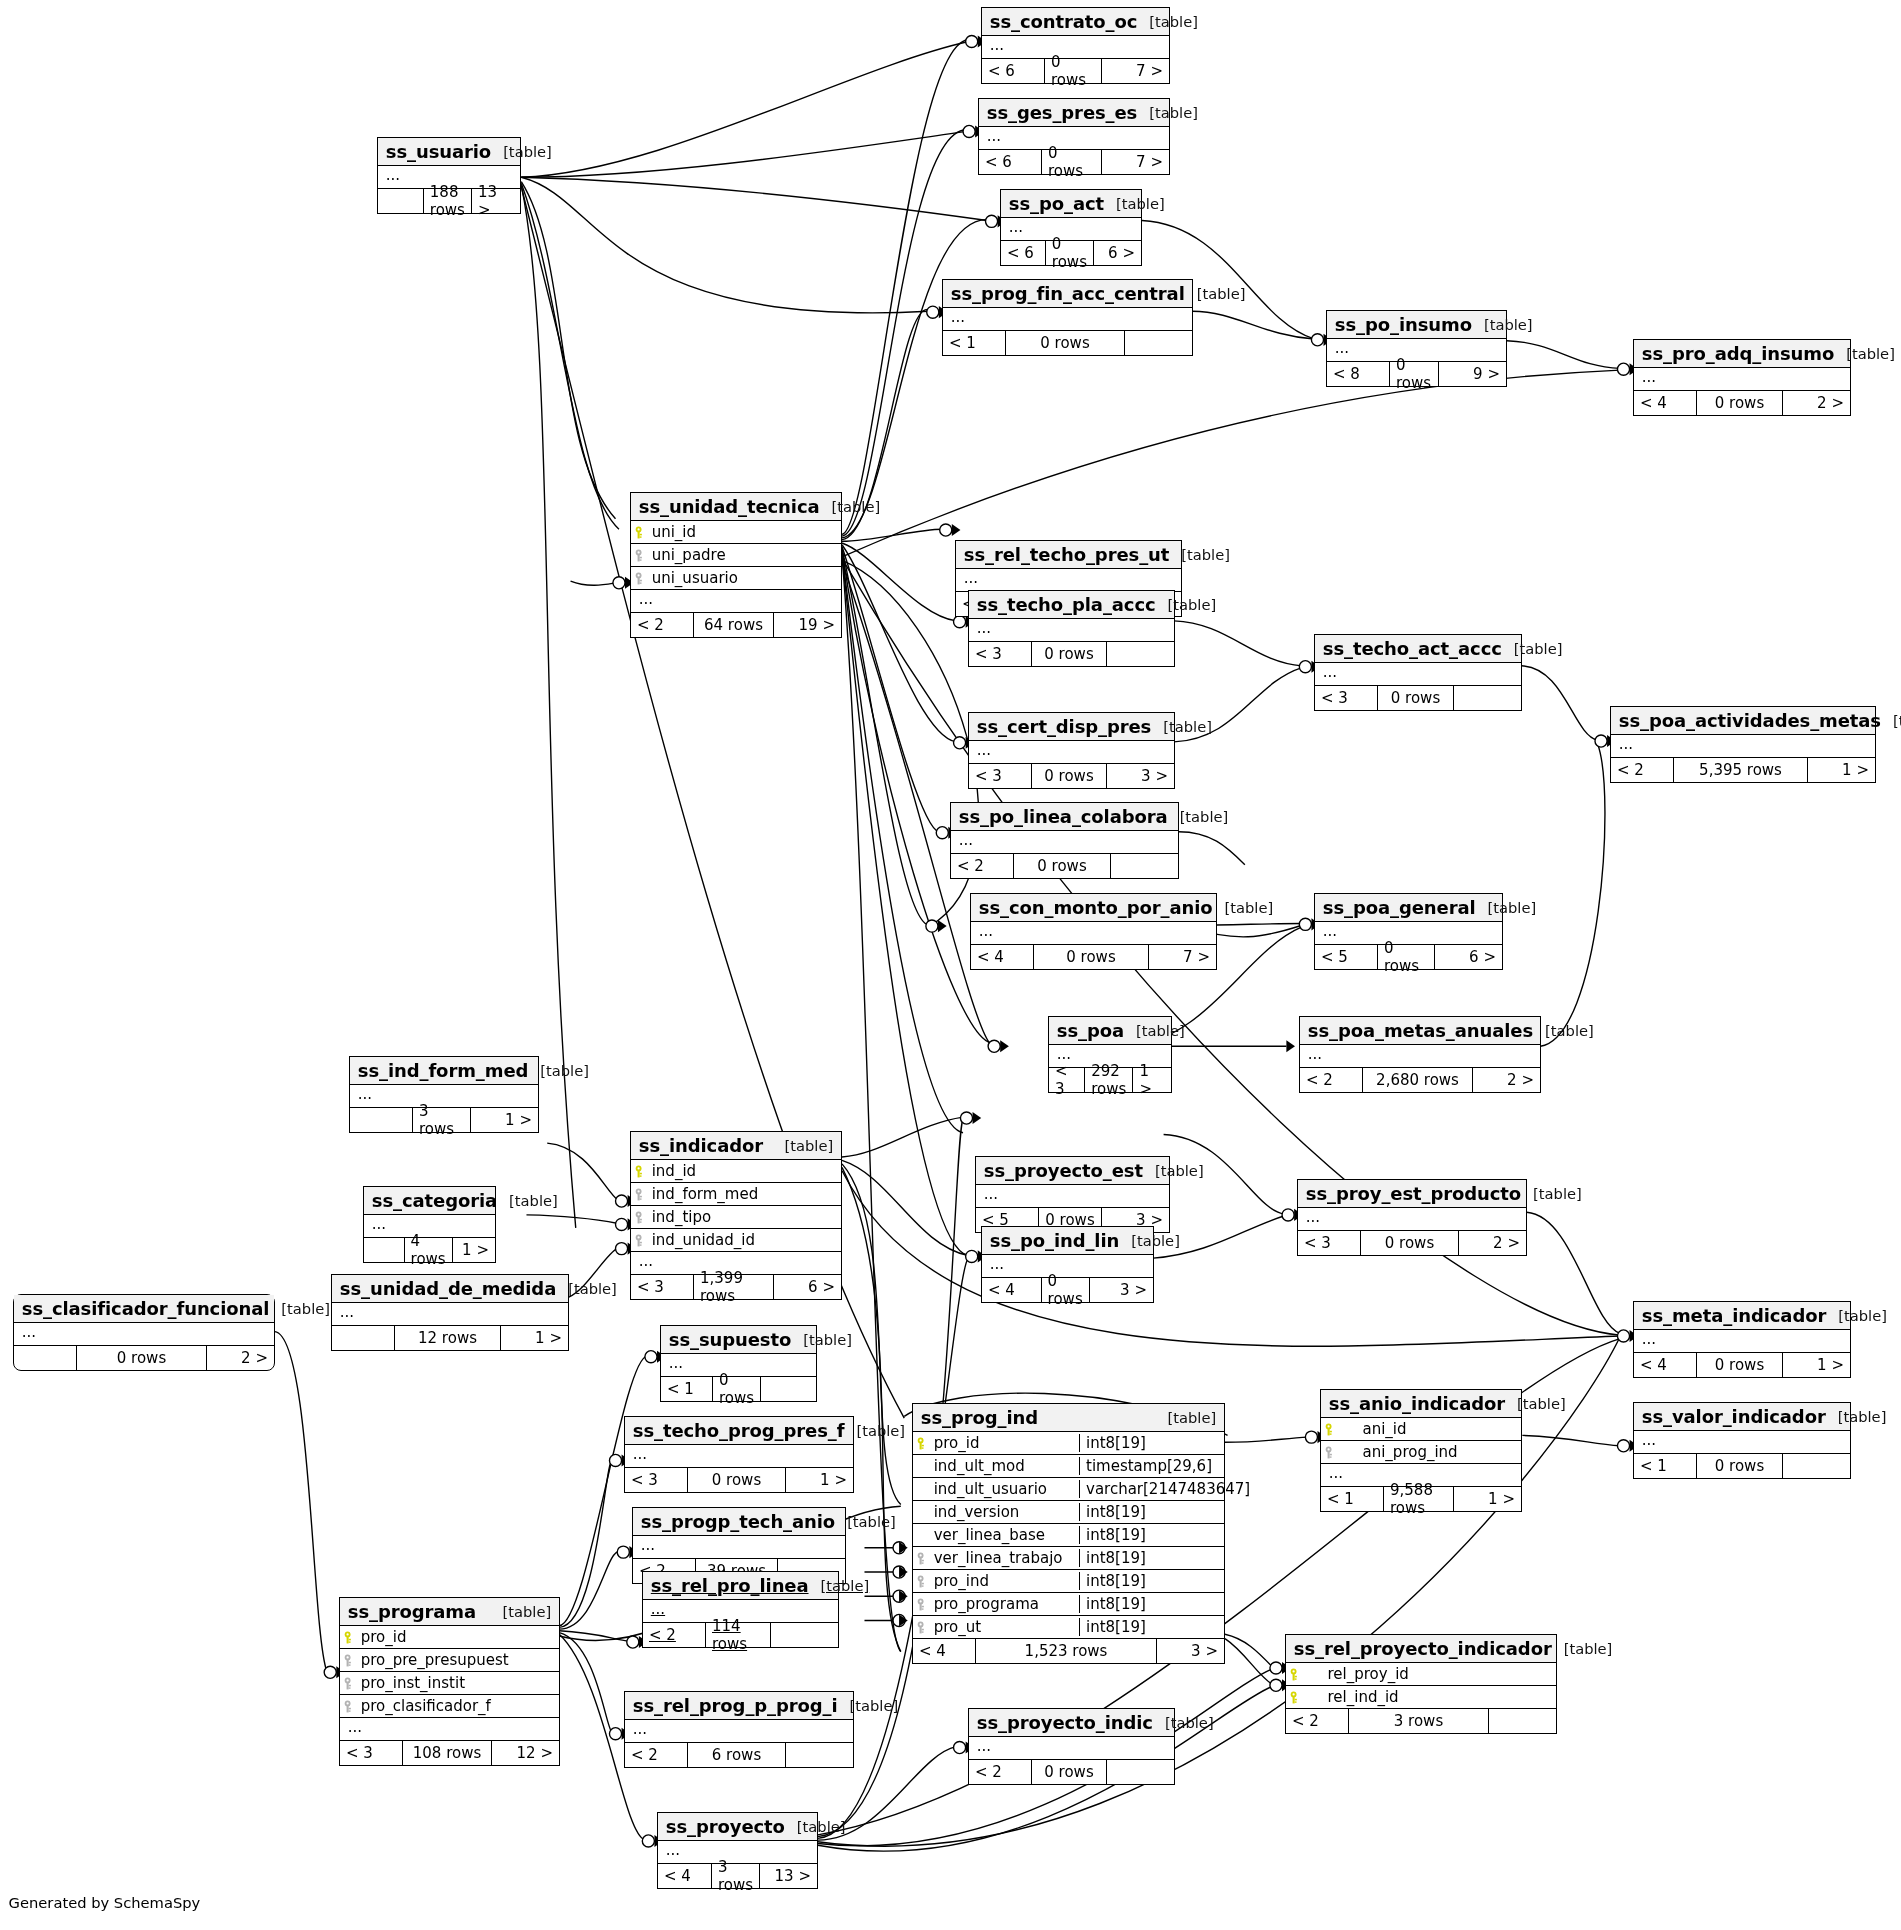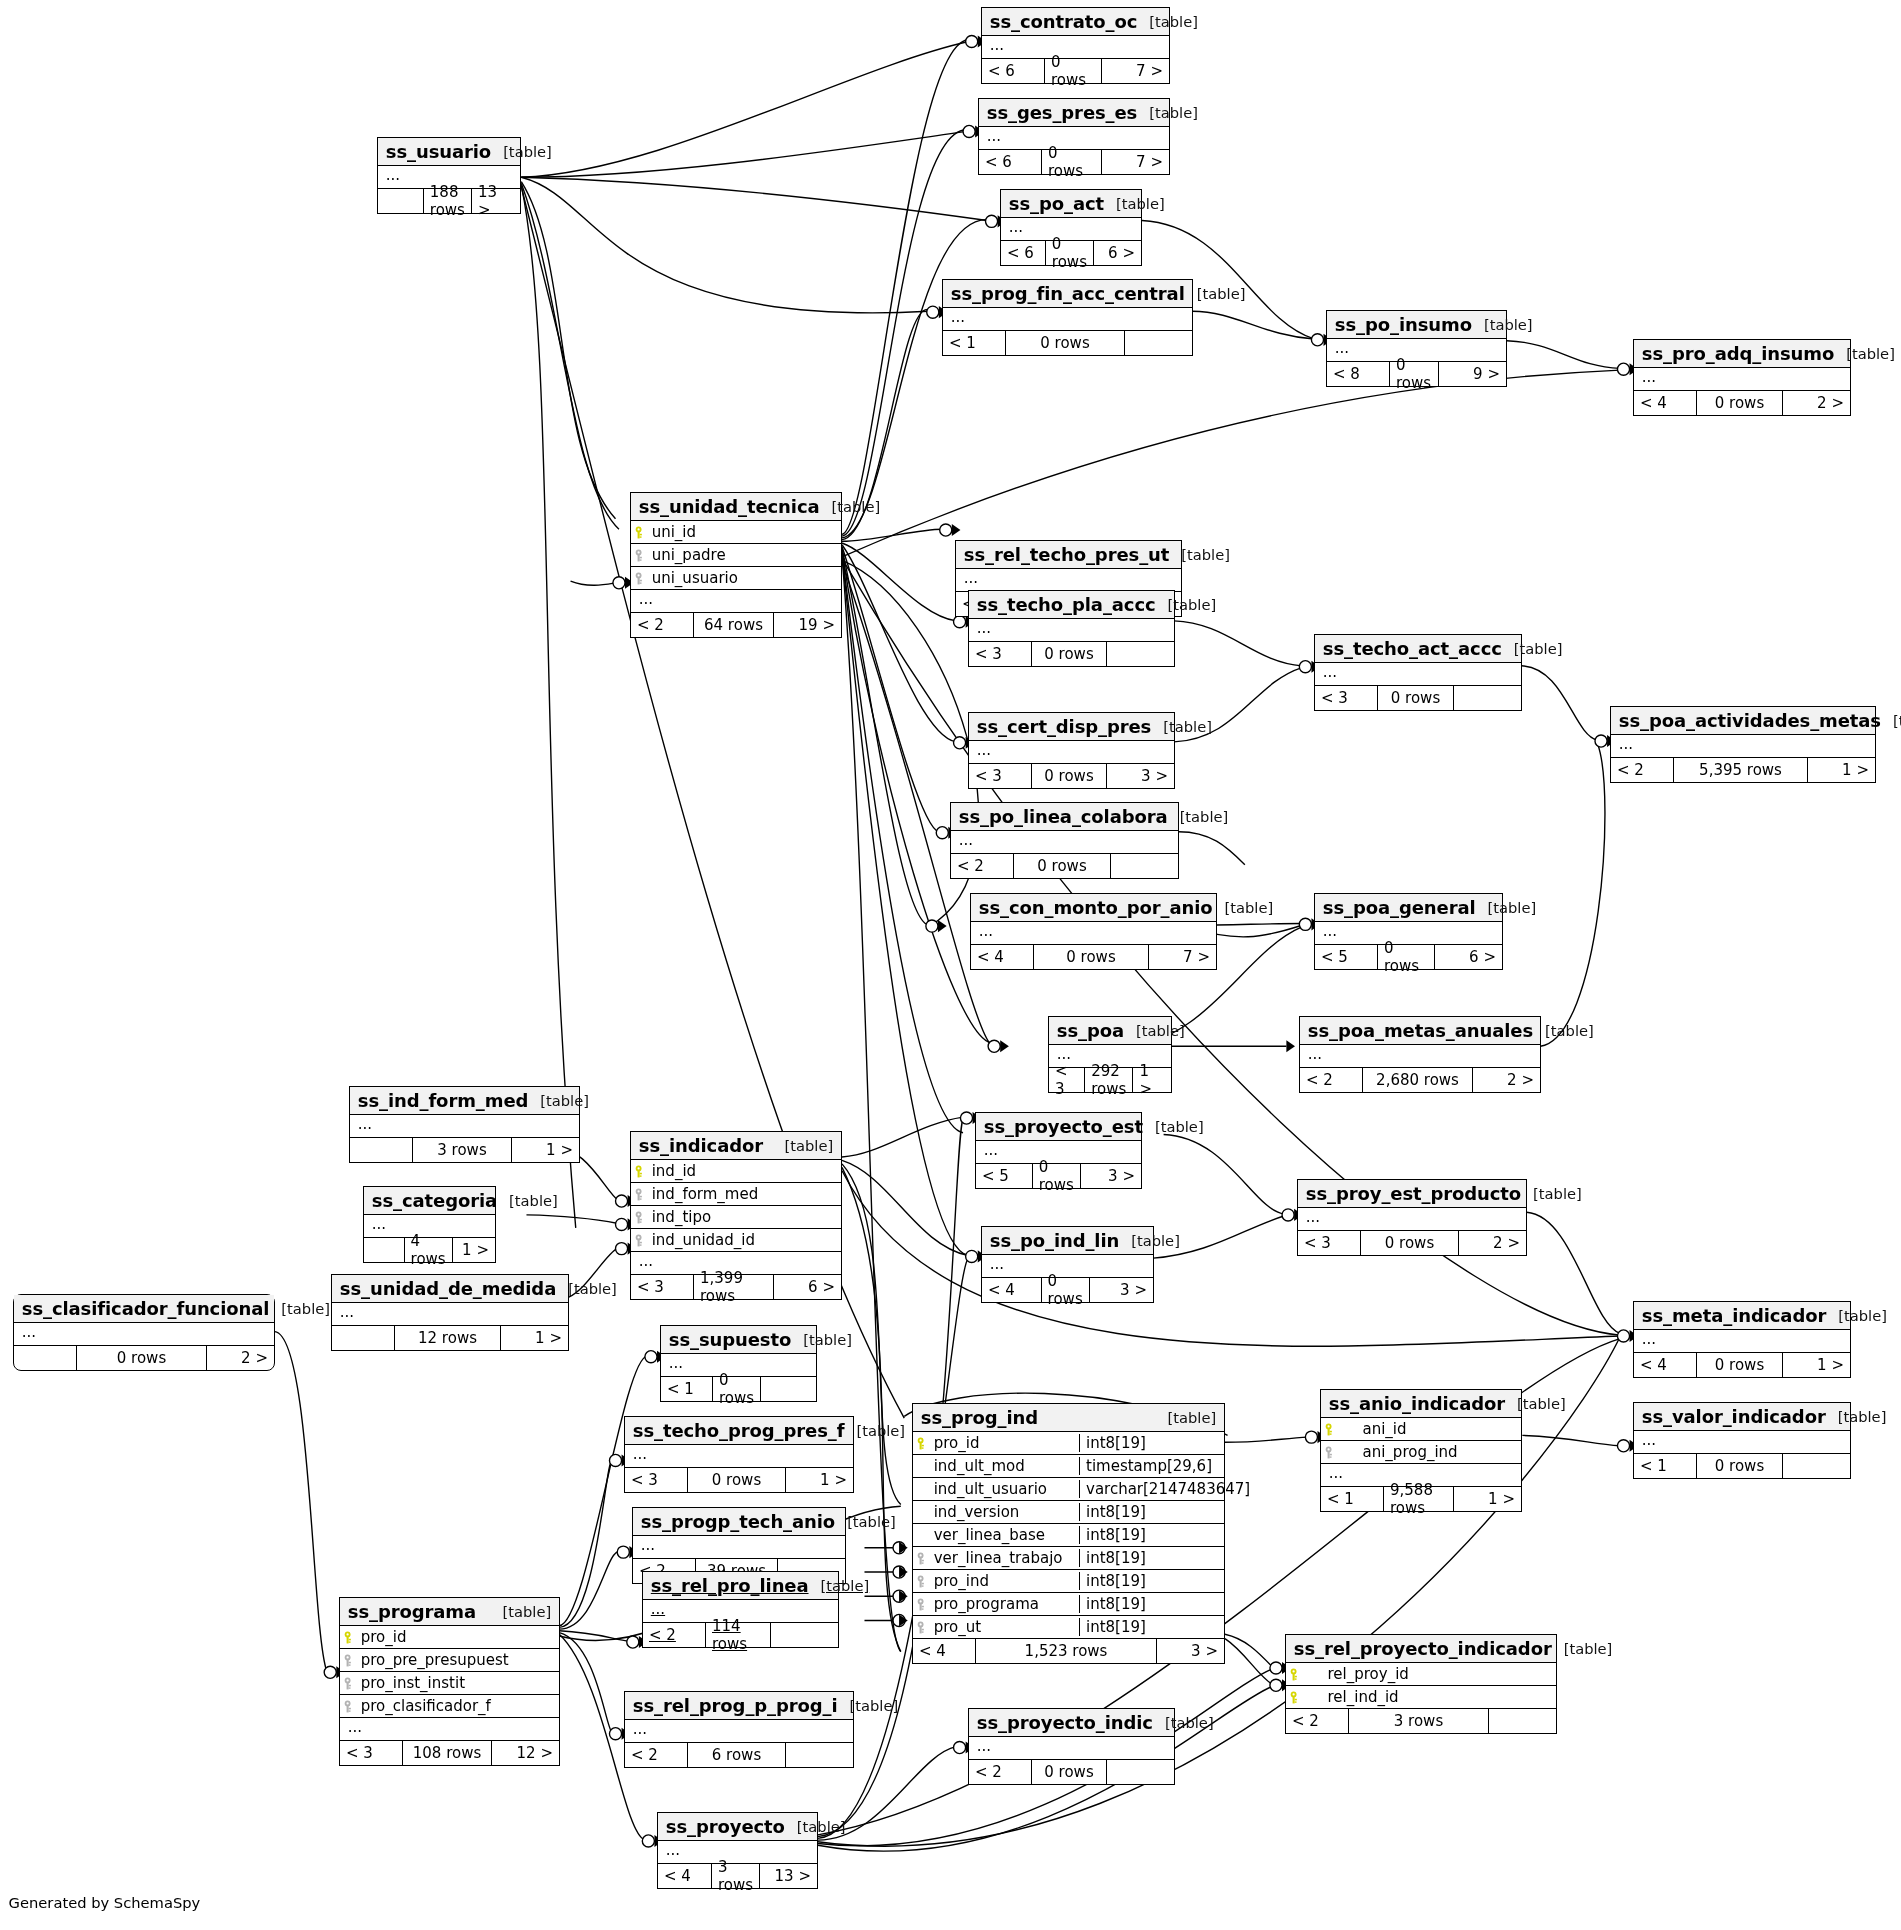--- a/index.html
+++ b/index.html
@@ -621,21 +621,21 @@
           <span class="tname">ss_poa_metas_anuales</span>
           <span class="ttag">[table]</span>
         </div>
         <div class="ellipsis" style="border-top: 0px;">...</div>
         <div class="foot">
           <div class="f-left" style="width: 62px;">&lt; 2</div>
           <div class="f-mid">2,680 rows</div>
           <div class="f-right" style="width: 67px;">2 &gt;</div>
         </div>
       </div>
-      <div class="tbl" style="left: 349px; top: 1086px; width: 231px;">
+      <div class="tbl" style="left: 349px; top: 1056px; width: 190px;">
         <div class="hdr">
           <span class="tname">ss_ind_form_med</span>
           <span class="ttag">[table]</span>
         </div>
         <div class="ellipsis" style="border-top: 0px;">...</div>
         <div class="foot">
           <div class="f-left" style="width: 62px;"></div>
           <div class="f-mid">3 rows</div>
           <div class="f-right" style="width: 67px;">1 &gt;</div>
         </div>
@@ -695,21 +695,21 @@
             <span class="cname">ind_unidad_id</span>
           </div>
         </div>
         <div class="ellipsis">...</div>
         <div class="foot">
           <div class="f-left" style="width: 62px;">&lt; 3</div>
           <div class="f-mid">1,399 rows</div>
           <div class="f-right" style="width: 67px;">6 &gt;</div>
         </div>
       </div>
-      <div class="tbl" style="left: 975px; top: 1112px; width: 167px;">
+      <div class="tbl" style="left: 975px; top: 1156px; width: 195px;">
         <div class="hdr">
           <span class="tname">ss_proyecto_est</span>
           <span class="ttag">[table]</span>
         </div>
         <div class="ellipsis" style="border-top: 0px;">...</div>
         <div class="foot">
           <div class="f-left" style="width: 62px;">&lt; 5</div>
           <div class="f-mid">0 rows</div>
           <div class="f-right" style="width: 67px;">3 &gt;</div>
         </div>

